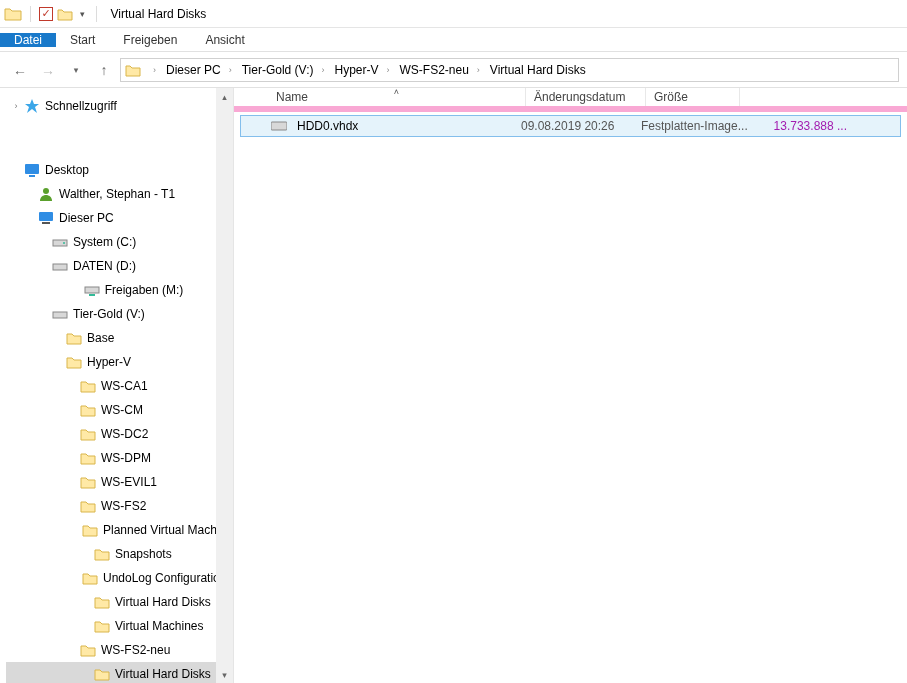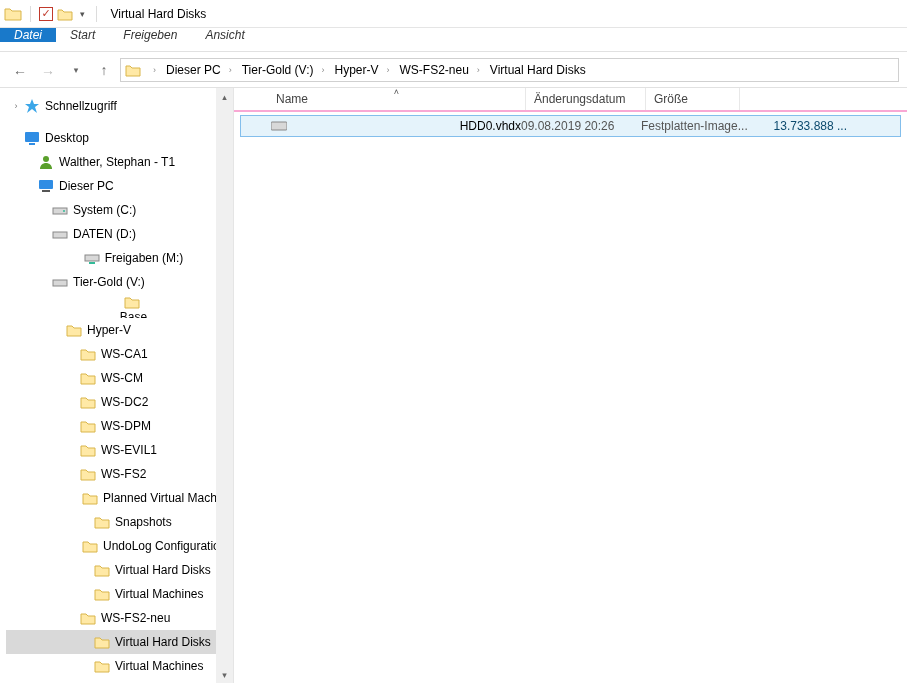--- a/index.html
+++ b/index.html
@@ -5,21 +5,21 @@
   * { box-sizing: border-box; }
   html, body { margin:0; padding:0; font-family: "Segoe UI", sans-serif; font-size: 12px; color:#000; background:#fff; width:907px; height:683px; overflow:hidden; }
   .titlebar { height:28px; background:#fff; border-bottom:1px solid #e5e5e5; display:flex; align-items:center; padding:0 4px; }
   .titlebar .qat { display:flex; align-items:center; gap:4px; }
   .folder-small { width:18px; height:18px; }
   .vline { width:1px; height:16px; background:#dcdcdc; margin:0 4px; }
   .check { width:14px; height:14px; border:1px solid #c0392b; display:flex; align-items:center; justify-content:center; color:#c0392b; font-size:11px; line-height:1;}
   .qat-folder { width:16px; height:16px; }
   .caret { font-size:9px; color:#555; padding:0 3px; }
   .title-txt { margin-left:6px; color:#000; }
-  .ribbon-tabs { height:24px; display:flex; align-items:flex-start; border-bottom:1px solid #e1e1e1; background:#fff;font-style:italic;}
+  .ribbon-tabs { height:24px; display:flex; align-items:center; border-bottom:1px solid #e1e1e1; background:#fff;}
   .ribbon-tab { padding:0 14px; display:flex; align-items:center; font-size:12px; color:#333; cursor:default;}
   .ribbon-tab.active { background:#1979ca; color:#fff; }
   .addressbar { height:36px; display:flex; align-items:center; border-bottom:1px solid #e1e1e1; padding:0 8px; gap:4px;}
   .nav-arrow { width:24px; height:24px; display:flex; align-items:center; justify-content:center; color:#666; font-size:14px;}
   .nav-arrow.disabled { color:#bbb; }
   .address { flex:1; height:24px; border:1px solid #d0d0d0; background:#fff; display:flex; align-items:center; padding:0 4px; gap:2px; overflow:hidden;}
   .address .folder-small{ width:16px; height:16px; margin-right:4px;}
   .crumb { display:flex; align-items:center; white-space:nowrap; }
   .crumb span { padding:0 2px; }
   .crumb .sep { color:#888; font-size:9px; padding:0 6px; }
@@ -29,33 +29,33 @@
   .scroll-btn { height:17px; width:100%; display:flex; align-items:center; justify-content:center; color:#666; font-size:9px;}
   .scroll-track { flex:1; background:#f0f0f0; position:relative;}
   .scroll-thumb { position:absolute; left:2px; right:2px; top:0; height:340px; background:#cdcdcd;}
   .tree { padding-left:6px; }
   .tree-item { display:flex; align-items:center; height:24px; padding-right:18px; white-space:nowrap; overflow:hidden;}
   .tree-item .exp { width:12px; text-align:center; font-size:9px; color:#777; }
   .tree-item .ico { width:16px; height:16px; margin:0 5px 0 2px; display:flex; align-items:center; justify-content:center;}
   .tree-item .lbl { }
   .tree-item.selected { background:#d9d9d9; }
   .content { flex:1; display:flex; flex-direction:column; }
-  .columns { display:flex; height:24px; border-bottom:2px solid #f9a8d4; color:#444; align-items:stretch; }
+  .columns { display:flex; height:24px; border-bottom:6px solid #f9a8d4; color:#444; align-items:stretch; }
   .col { display:flex; align-items:center; padding:0 8px; border-right:1px solid #e8e8e8; position:relative; }
   .col.name { width:258px; }
   .col.date { width:120px;align-items:center; }
   .col.type { width:118px; }
   .col.size { width:94px; }
   .sort-caret { position:absolute; top:-1px; left:50%; transform:translateX(-50%); font-size:9px; color:#555;}
   .filelist { flex:1; }
   .file-row { display:flex; align-items:center; height:22px; border:1px solid #83beec; background:#e5f3fb; margin:3px 6px 0 6px; padding-right:4px;}
-  .file-row .c-name { width:252px; display:flex; align-items:center; gap:22px; padding-left:2px;justify-content:space-between;}
+  .file-row .c-name { width:252px; display:flex; align-items:center; gap:10px; padding-left:2px;}
   .file-row .c-date { width:120px; color:#555; }
   .file-row .c-type { width:118px; color:#555; overflow:hidden; text-overflow:ellipsis; white-space:nowrap;}
-  .file-row .c-size { width:94px; color:#0c4a6e; text-align:right; padding-right:6px;}
+  .file-row .c-size { width:94px; color:#a21caf; text-align:right; padding-right:6px;}
   svg { display:block; }
 </style>
 </head>
 <body>
 
 <div class="titlebar">
   <div class="qat">
     <span class="ico">
       <svg class="folder-small" viewBox="0 0 18 18">
           <path d="M1 4h5l2 2h9v9H1z" fill="#ffe9a6" stroke="#d9b54a"></path>
@@ -124,21 +124,21 @@
       <div class="tree-item" style="padding-left:4px;">
         <span class="exp">›</span>
         <span class="ico">
             <svg width="16" height="16">
               <polygon points="8,1 10,6 15,6 11,9 13,15 8,11 3,15 5,9 1,6 6,6" fill="#3ba6e8"></polygon>
             </svg>
           </span>
         <span class="lbl">Schnellzugriff</span>
       </div>
       <div style="height:8px;"></div>
-      <div class="tree-item" style="padding-left:4px;">
+      <div class="tree-item" style="padding-left:4px;margin-top:32px;">
         <span class="exp"></span>
         <span class="ico">
             <svg width="16" height="16">
               <rect x="1" y="2" width="14" height="10" fill="#2f8de4" rx="1"></rect>
               <rect x="5" y="13" width="6" height="2" fill="#2f8de4"></rect>
             </svg>
           </span>
         <span class="lbl">Desktop</span>
       </div>
       <div class="tree-item" style="padding-left:18px;">
@@ -192,21 +192,21 @@
       </div>
       <div class="tree-item" style="padding-left:32px;">
         <span class="exp"></span>
         <span class="ico">
             <svg width="16" height="16">
               <rect x="1" y="6" width="14" height="6" fill="#d8d8d8" stroke="#888"></rect>
             </svg>
           </span>
         <span class="lbl">Tier-Gold (V:)</span>
       </div>
-      <div class="tree-item" style="padding-left:46px;flex-direction:column;">
+      <div class="tree-item" style="padding-left:46px;">
         <span class="exp"></span>
           <span class="ico">
             <svg width="16" height="16">
               <path d="M1 4h5l2 2h7v8H1z" fill="#ffe9a6" stroke="#d9b54a"></path>
             </svg>
           </span>
         <span class="lbl">Base</span>
       </div>
       <div class="tree-item" style="padding-left:46px;">
         <span class="exp"></span>

